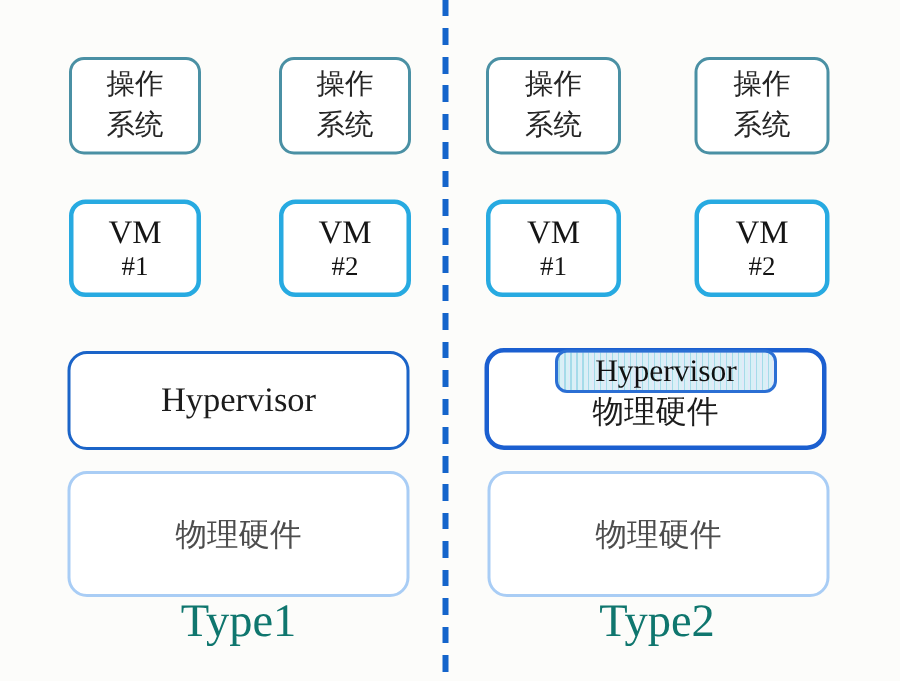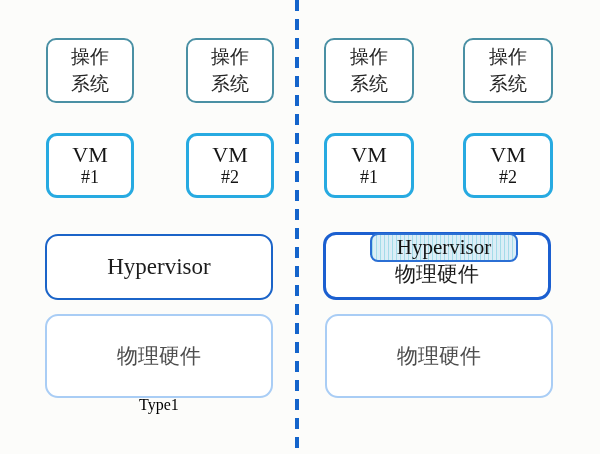--- a/index.html
+++ b/index.html
@@ -78,22 +78,22 @@
     width:228px;height:84px;
     border:2px solid #a9cdf5;
     border-radius:13px;
     font-size:21px;
     color:#4d4d4d;
   }
 
   
   .caption{
     position:absolute;
-    font-size:16px;
-    color:#000000;
+    font-size:31px;
+    color:#0f766e;
     text-align:center;
     width:120px;
   }
 
   
   .divider{
     position:absolute;
     left:295px;top:0;
     width:4px;height:454px;
     background:repeating-linear-gradient(to bottom,#1464cb 0 11px,transparent 11px 19px);
@@ -164,14 +164,15 @@
   </div>
   <div class="box t2os-box" id="t2os">
     <div class="hyp-inner">
       <span>Hypervisor</span>
     </div>
     <span>物理硬件</span>
   </div>
   <div class="box hw-box" id="hw2">
     <span>物理硬件</span>
   </div>
+  <div class="caption" id="cap2">Type2</div>
 
 </div>
 
 </body></html>

